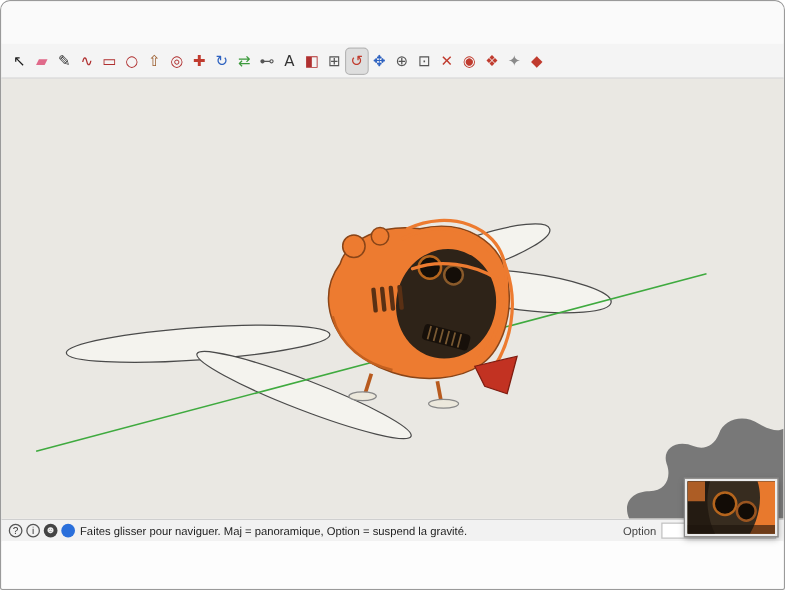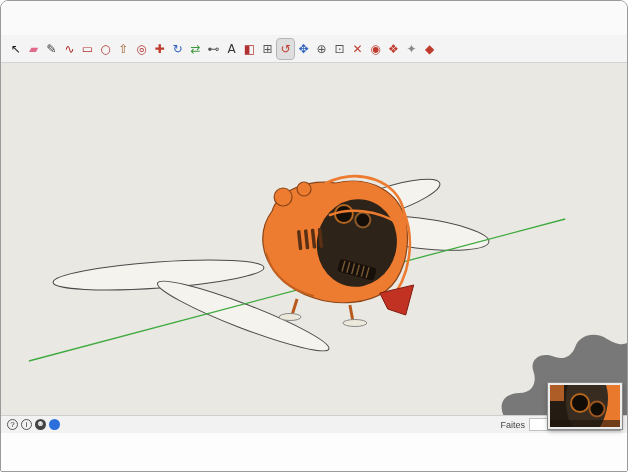--- a/index.html
+++ b/index.html
@@ -168,22 +168,23 @@
     </svg>
   </div>
 
   <div class="statusbar">
     <span id="status-icons" style="display:flex;gap:3px;align-items:center;">
         <span class="sicon outline">?</span>
         <span class="sicon outline">i</span>
         <span class="sicon solid-dark">☻</span>
         <span class="sicon solid-blue">●</span>
       </span>
+    <span class="status-text">Faites glisser pour naviguer. Maj = panoramique, Option = suspend la gravité.</span>
     <span class="measure">
-      <span class="measure-label">Faites</span>
+      <span class="measure-label">Option</span>
       <span class="measure-input"></span>
     </span>
   </div>
 
   <div class="footer"></div>
 
   <div class="thumbnail">
     <svg viewBox="0 0 70 42" preserveAspectRatio="none">
       <rect width="70" height="42" fill="#372c1f"></rect>
       <path d="M0,0 H18 C14,14 16,30 22,42 H0 Z" fill="#241b12"></path>

